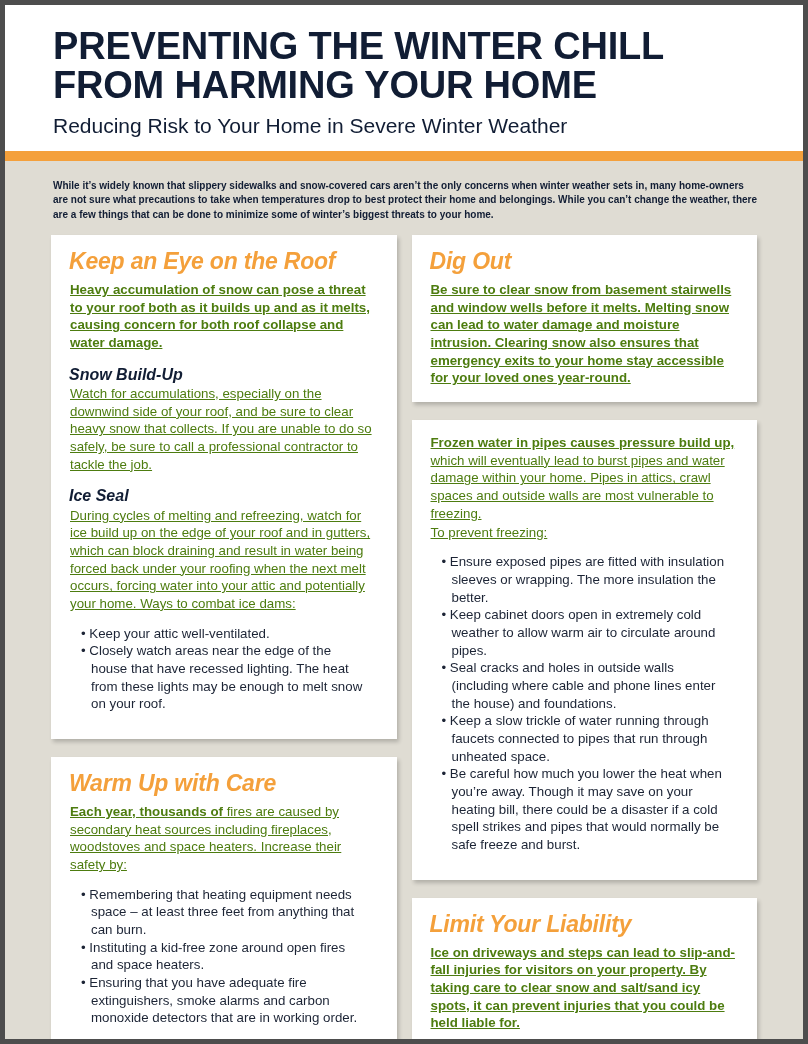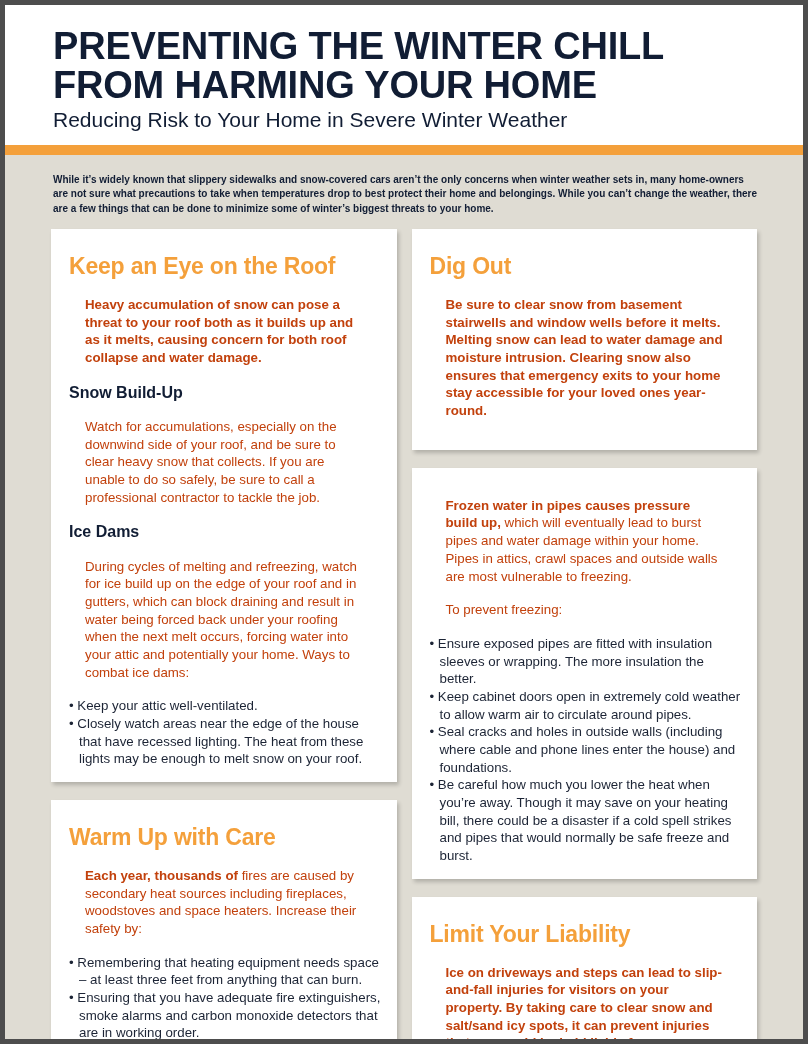--- a/index.html
+++ b/index.html
@@ -30,21 +30,21 @@
     font-weight: bold;
     font-size: 38px;
     line-height: 1.03;
     letter-spacing: -0.2px;
     white-space: nowrap;
   }
   .subtitle {
     color: #111d34;
     font-size: 21px;
     line-height: 1.35;
-    margin-top: 1px;
+    margin-top: 7px;
     white-space: nowrap;
   }
 
   .rule-orange {
     height: 10px;
     background: #f4a03b;
     width: 100%;
   }
 
   
@@ -73,44 +73,47 @@
     width: 356px;
   }
 
   .card {
     background: #ffffff;
     box-shadow: 2px 3px 4px rgba(0,0,0,0.20);
     padding: 13px 16px 14px 18px;
     box-sizing: border-box;
   }
   .card h2 {
-    margin: 11px 0 6px 0;
+    margin: 0 0 6px 0;
     color: #f4a03b;
     font-size: 23px;
+    font-style: italic;
     font-weight: bold;
     line-height: 1.18;
     letter-spacing: -0.2px;
   }
   .card h3 {
     margin: 13px 0 1px 0;
     color: #111d34;
     font-size: 16px;
+    font-style: italic;
     font-weight: bold;
     line-height: 1.2;
   }
   .card p {
-    margin: 16px;
-    color: #c2410c;
+    margin: 1px;
+    color: #4d7c0f;
     font-size: 13.3px;
     line-height: 1.33;
+    text-decoration: underline;
   }
   .card p.bold { font-weight: bold; }
   .card p .lead { font-weight: bold; }
   ul.bullets {
-    margin: 0;
+    margin: 12px;
     padding: 0;
     list-style: none;
   }
   ul.bullets li {
     color: #1c2435;
     font-size: 13.3px;
     line-height: 1.33;
     padding-left: 10px;
     text-indent: -10px;
     margin: 0;
@@ -138,53 +141,55 @@
 
     <div class="columns">
 
       <div class="col">
 
         <div class="card">
           <h2>Keep an Eye on the Roof</h2>
           <p class="bold">Heavy accumulation of snow can pose a threat to your roof both as it builds up and as it melts, causing concern for both roof collapse and water damage.</p>
           <h3>Snow Build-Up</h3>
           <p>Watch for accumulations, especially on the downwind side of your roof, and be sure to clear heavy snow that collects. If you are unable to do so safely, be sure to call a professional contractor to tackle the job.</p>
-          <h3>Ice Dams</h3>
+          <h3>Ice Seal</h3>
           <p>During cycles of melting and refreezing, watch for ice build up on the edge of your roof and in gutters, which can block draining and result in water being forced back under your roofing when the next melt occurs, forcing water into your attic and potentially your home. Ways to combat ice dams:</p>
           <ul class="bullets">
             <li>Keep your attic well-ventilated.</li>
             <li>Closely watch areas near the edge of the house that have recessed lighting. The heat from these lights may be enough to melt snow on your roof.</li>
           </ul>
         </div>
 
         <div class="card">
           <h2>Warm Up with Care</h2>
           <p><span class="lead">Each year, thousands of</span><span> fires are caused by secondary heat sources including fireplaces, woodstoves and space heaters. Increase their safety by:</span></p>
           <ul class="bullets">
             <li>Remembering that heating equipment needs space – at least three feet from anything that can burn.</li>
+            <li>Instituting a kid-free zone around open fires and space heaters.</li>
             <li>Ensuring that you have adequate fire extinguishers, smoke alarms and carbon monoxide detectors that are in working order.</li>
           </ul>
         </div>
 
       </div>
 
       <div class="col">
 
         <div class="card">
           <h2>Dig Out</h2>
           <p class="bold">Be sure to clear snow from basement stairwells and window wells before it melts. Melting snow can lead to water damage and moisture intrusion. Clearing snow also ensures that emergency exits to your home stay accessible for your loved ones year-round.</p>
         </div>
 
         <div class="card">
           <p><span class="lead">Frozen water in pipes causes pressure build up,</span><span> which will eventually lead to burst pipes and water damage within your home. Pipes in attics, crawl spaces and outside walls are most vulnerable to freezing.</span></p>
           <p>To prevent freezing:</p>
           <ul class="bullets">
             <li>Ensure exposed pipes are fitted with insulation sleeves or wrapping. The more insulation the better.</li>
             <li>Keep cabinet doors open in extremely cold weather to allow warm air to circulate around pipes.</li>
             <li>Seal cracks and holes in outside walls (including where cable and phone lines enter the house) and foundations.</li>
+            <li>Keep a slow trickle of water running through faucets connected to pipes that run through unheated space.</li>
             <li>Be careful how much you lower the heat when you’re away. Though it may save on your heating bill, there could be a disaster if a cold spell strikes and pipes that would normally be safe freeze and burst.</li>
           </ul>
         </div>
 
         <div class="card">
           <h2>Limit Your Liability</h2>
           <p class="bold">Ice on driveways and steps can lead to slip-and-fall injuries for visitors on your property. By taking care to clear snow and salt/sand icy spots, it can prevent injuries that you could be held liable for.</p>
         </div>
 
       </div>

